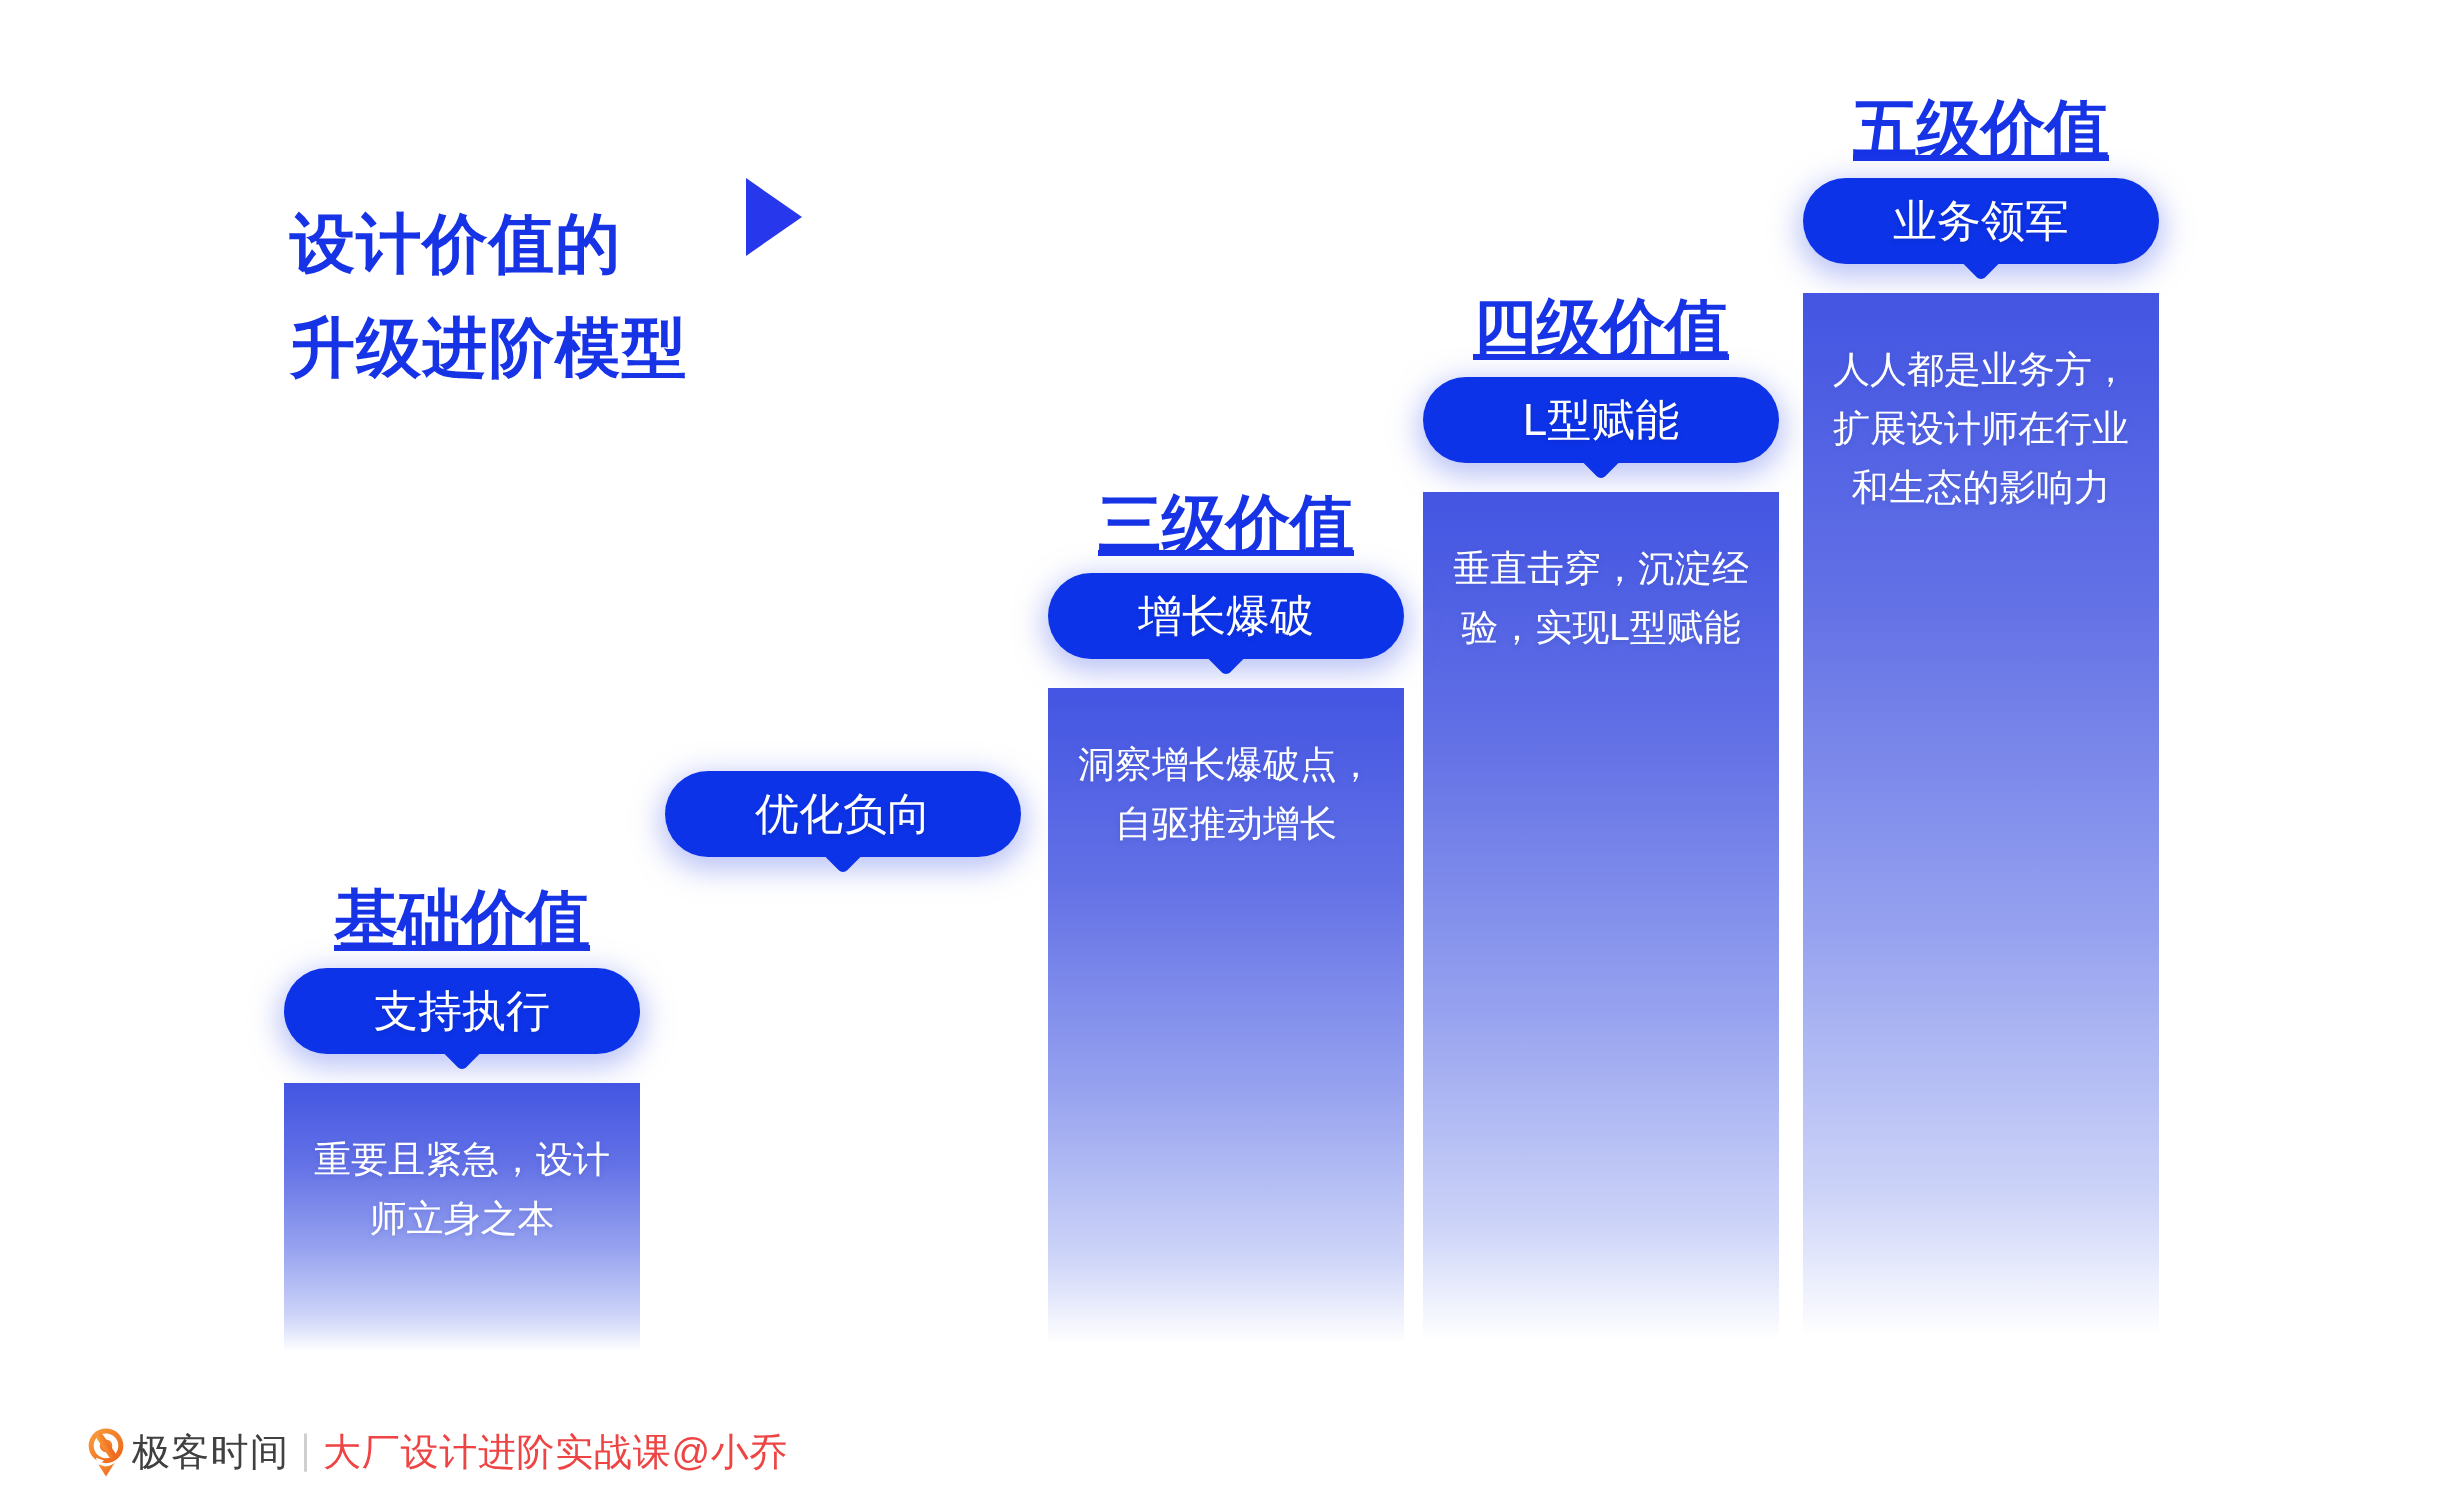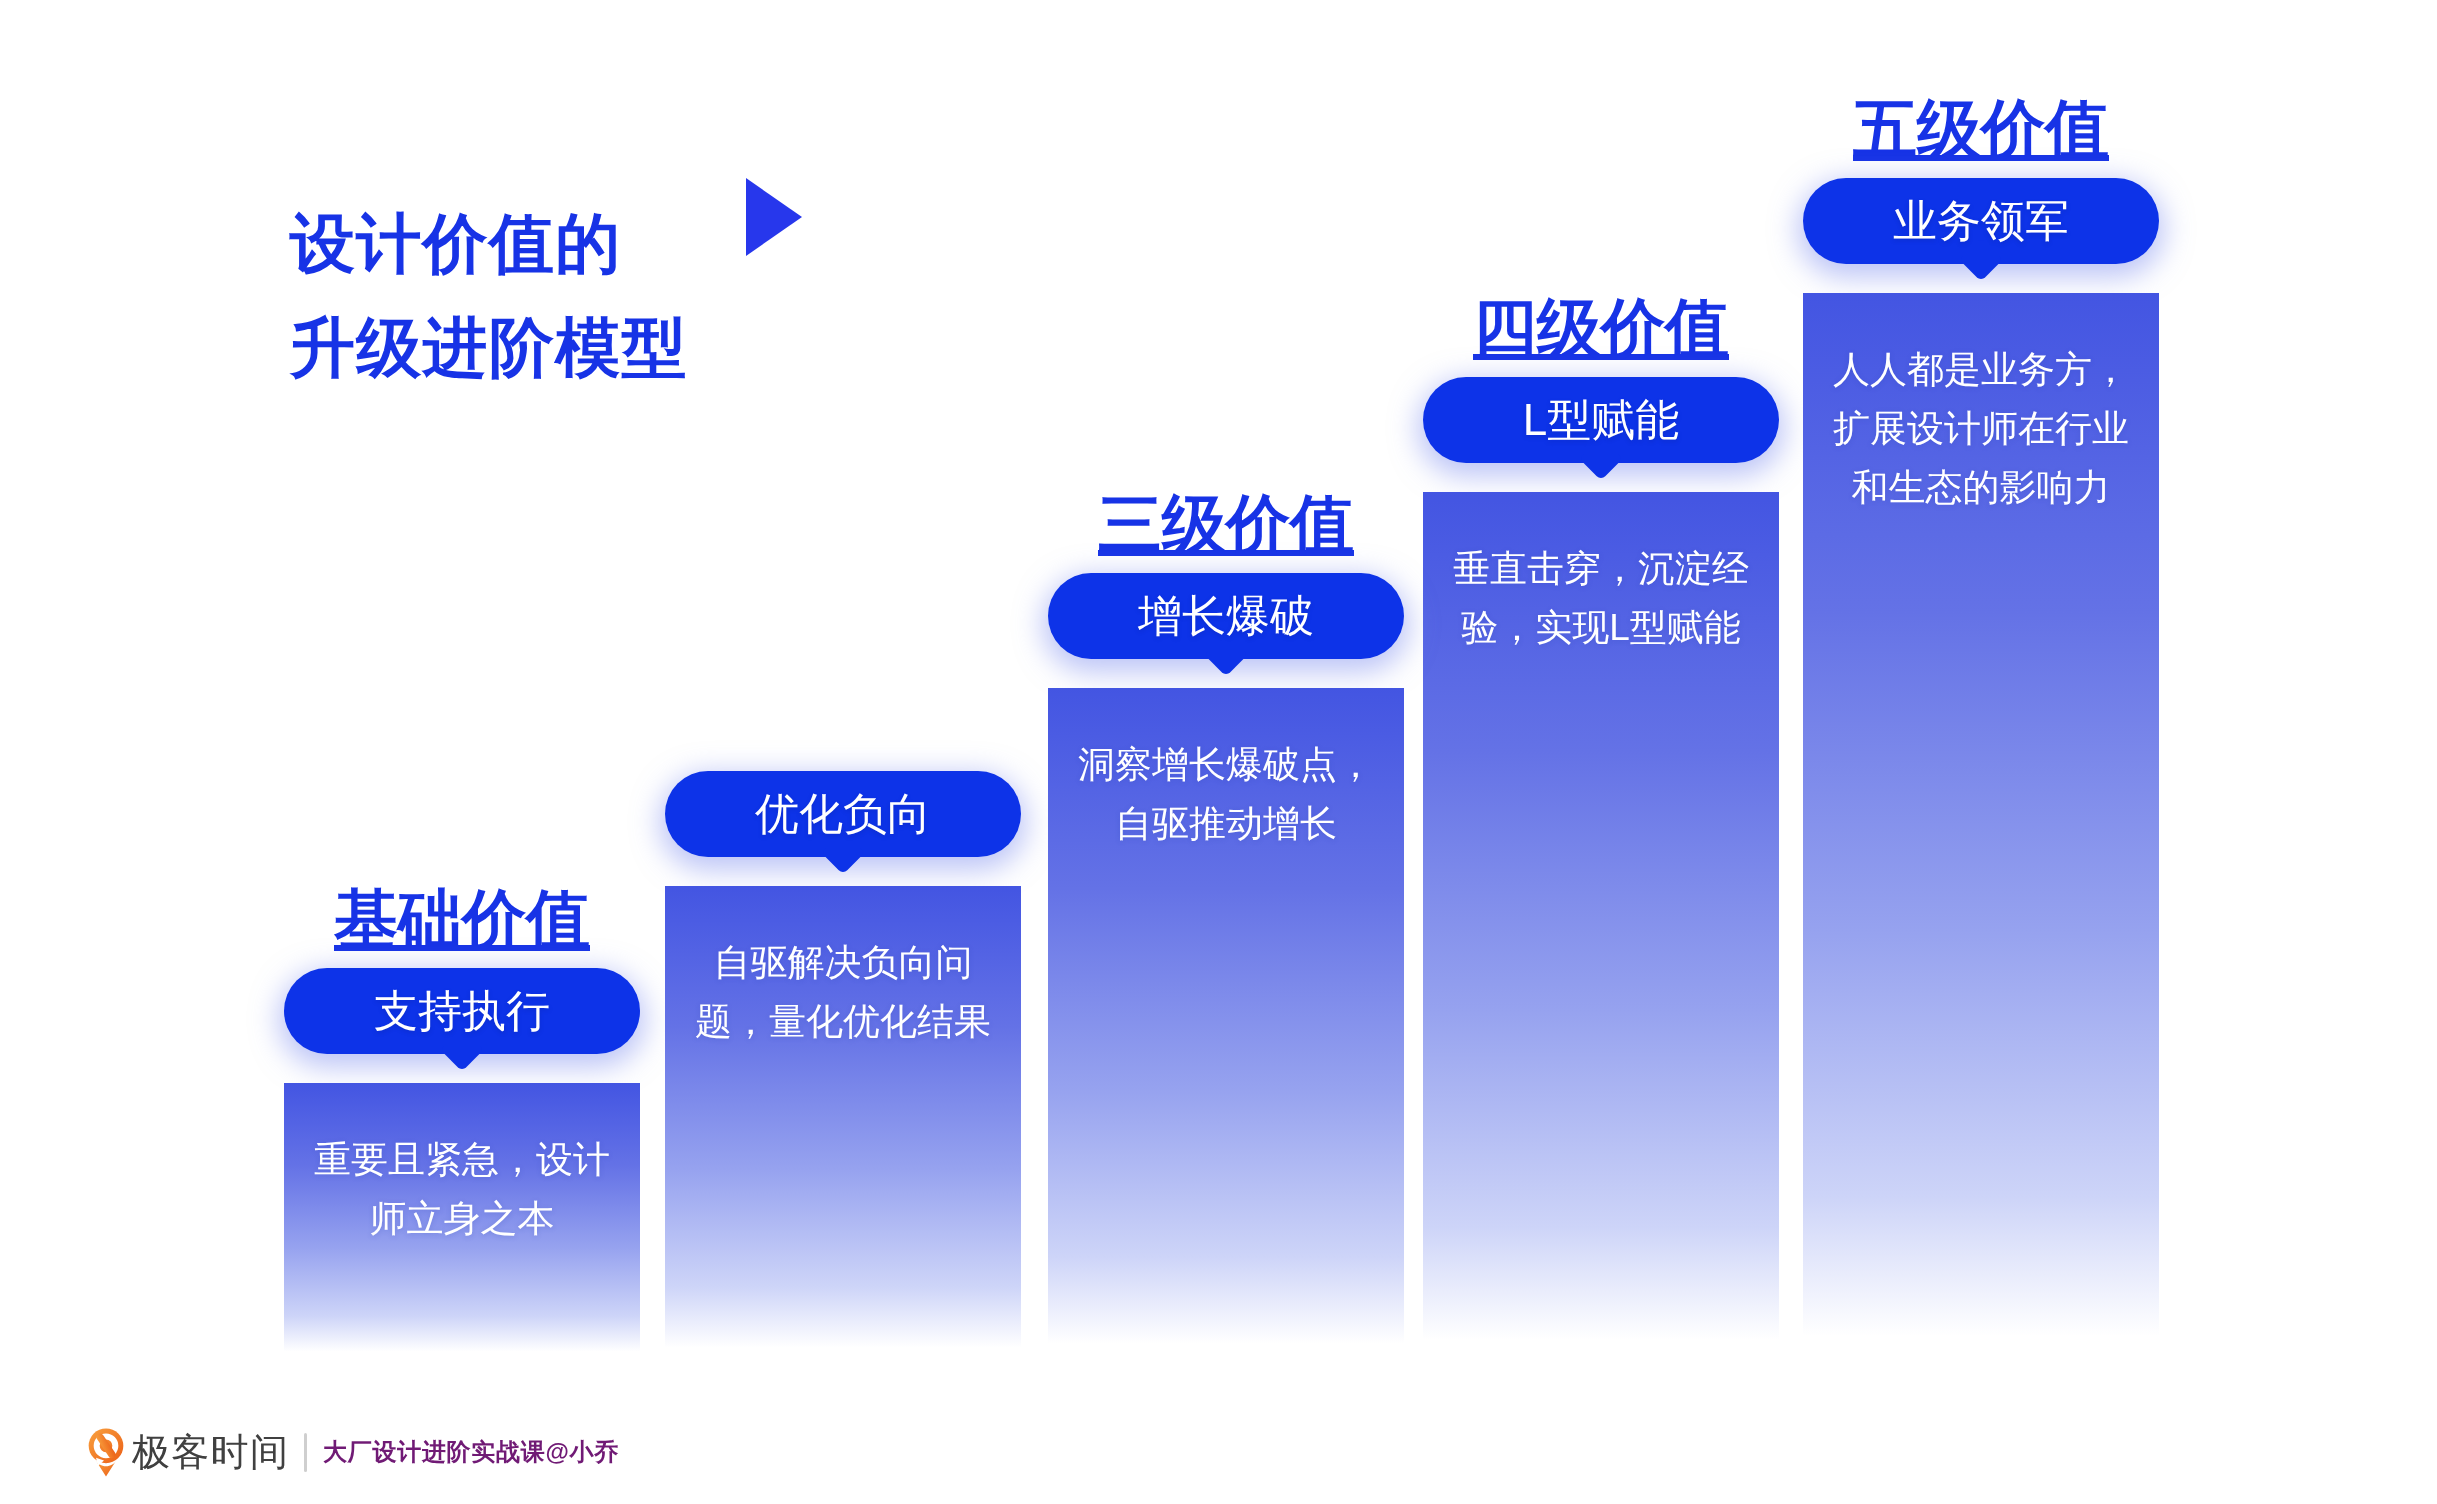--- a/index.html
+++ b/index.html
@@ -134,23 +134,23 @@
     letter-spacing: 1.3px;
   }
   .footer-divider {
     width: 3.3px;
     height: 39px;
     background: #cfcfcf;
     margin: 0 16px 0 14.6px;
     border-radius: 2px;
   }
   .course-credit {
-    font-size: 24px;
-    font-weight: 700;
-    color: #701a75;
+    font-size: 38px;
+    font-weight: 400;
+    color: #ef4444;
     letter-spacing: 0.7px;
   }
 </style>
 </head>
 <body>
 
 <div class="canvas">
 
   <h1 class="title">设计价值的
 升级进阶模型</h1>
@@ -165,24 +165,20 @@
     <div class="bar">
       <p class="bar-desc">重要且紧急，设计
 师立身之本</p>
     </div>
   </section>
 
   <section class="step" style="left:665px; --bt:886px;">
     <div class="pill">
       <span class="pill-label">优化负向</span>
       <div class="pill-tail"></div>
-    </div>
-    <div class="bar">
-      <p class="bar-desc">自驱解决负向问
-题，量化优化结果</p>
     </div>
   </section>
 
   <section class="step" style="left:1423px; --bt:492px;">
     <div class="step-header">四级价值</div>
     <div class="pill">
       <span class="pill-label">L型赋能</span>
       <div class="pill-tail"></div>
     </div>
     <div class="bar">

